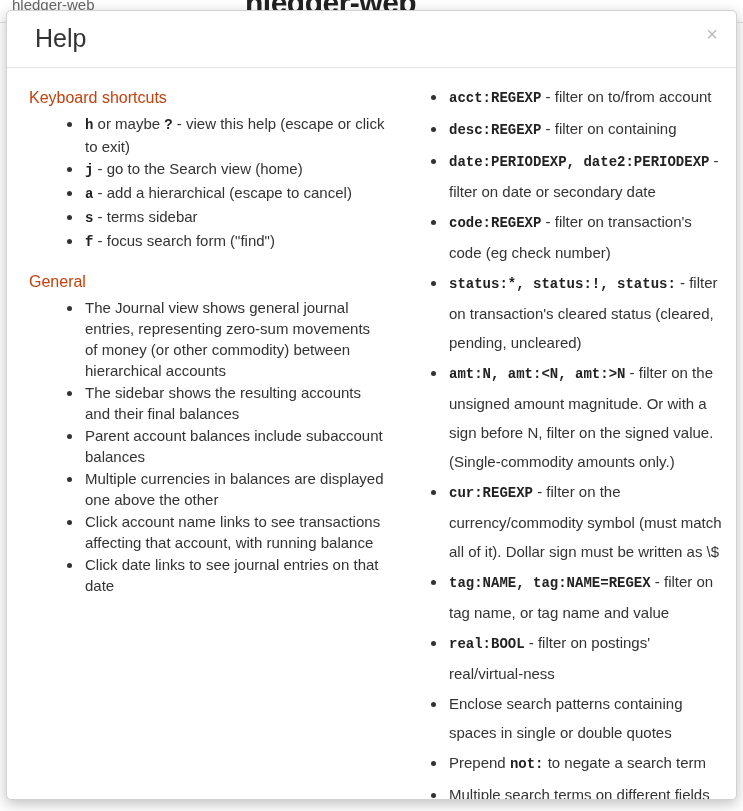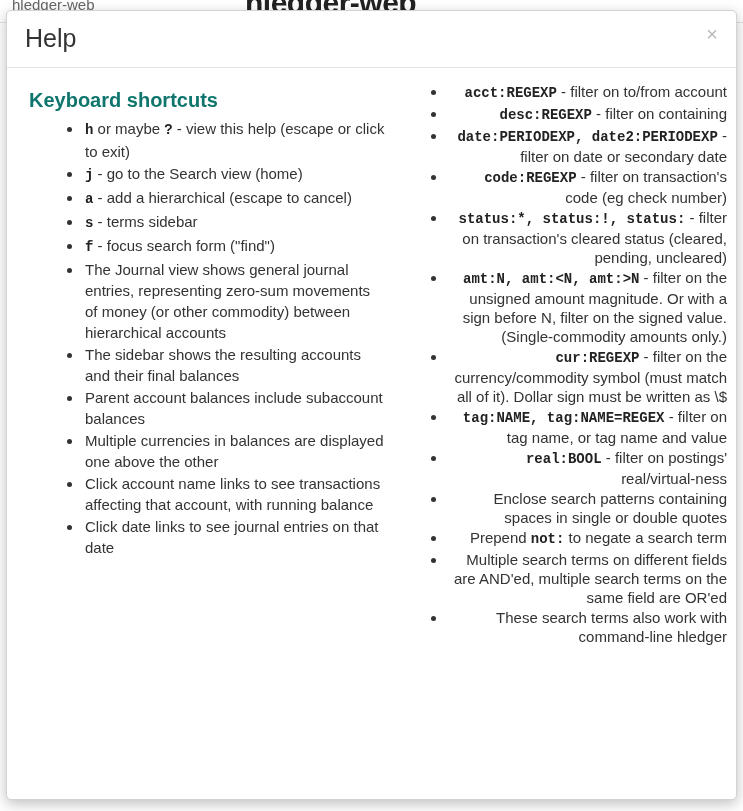--- a/index.html
+++ b/index.html
@@ -64,21 +64,21 @@
     overflow: hidden;
   }
   .modal-header {
     position: relative;
     height: 57px;
     border-bottom: 1px solid #e5e5e5;
     box-sizing: border-box;
   }
   .modal-title {
     position: absolute;
-    left: 18px;
+    left: 28px;
     top: 14px;
     font-size: 25px;
     color: #333;
     font-weight: normal;
     margin: 0;
     line-height: 1.1;
   }
   .modal-close {
     position: absolute;
     right: 14px;
@@ -100,42 +100,42 @@
     box-sizing: border-box;
   }
   .cols {
     display: flex;
     align-items: flex-start;
   }
   .col-left { width: 362px; flex: 0 0 362px; }
   .col-right { width: 340px; flex: 0 0 340px; padding-left: 2px;}
 
   h4.sect {
-    font-size: 20px;
-    font-weight: bold;
-    color: #0f766e;
+    font-size: 16px;
+    font-weight: normal;
+    color: #c2410c;
     margin: 6px 0 6px 6px;
     line-height: 1.2;
   }
   h4.sect.general { margin-top: 19px; }
 
   ul.bullets {
     margin: 0 0 0 0;
     padding-left: 40px;
     list-style-type: disc;
   }
   ul.bullets li {
     font-size: 15px;
     color: #333;
     line-height: 21px;
     margin-bottom: 1px;
     padding-left: 2px;
     margin-left: 20px;
   }
-  ul.bullets.right li { line-height: 19px; text-align: right; }
+  ul.bullets.right li { line-height: 29px; }
 
   code, .kbd, .mono {
     font-family: "Liberation Mono", "DejaVu Sans Mono", monospace;
     font-size: 14px;
     font-weight: bold;
     color: #222;
   }
 </style>
 </head>
 <body>
@@ -160,20 +160,21 @@
 
         <h4 class="sect">Keyboard shortcuts</h4>
         <ul class="bullets">
           <li><code class="kbd">h</code><span> or maybe </span><code class="kbd">?</code><span> - view this help (escape or click to exit)</span></li>
           <li><code class="kbd">j</code><span> - go to the Search view (home)</span></li>
           <li><code class="kbd">a</code><span> - add a hierarchical (escape to cancel)</span></li>
           <li><code class="kbd">s</code><span> - terms sidebar</span></li>
           <li><code class="kbd">f</code><span> - focus search form ("find")</span></li>
         </ul>
 
+        <h4 class="sect general">General</h4>
         <ul class="bullets">
           <li>The Journal view shows general journal entries, representing zero-sum movements of money (or other commodity) between hierarchical accounts</li>
           <li>The sidebar shows the resulting accounts and their final balances</li>
           <li>Parent account balances include subaccount balances</li>
           <li>Multiple currencies in balances are displayed one above the other</li>
           <li>Click account name links to see transactions affecting that account, with running balance</li>
           <li>Click date links to see journal entries on that date</li>
         </ul>
 
       </div>

